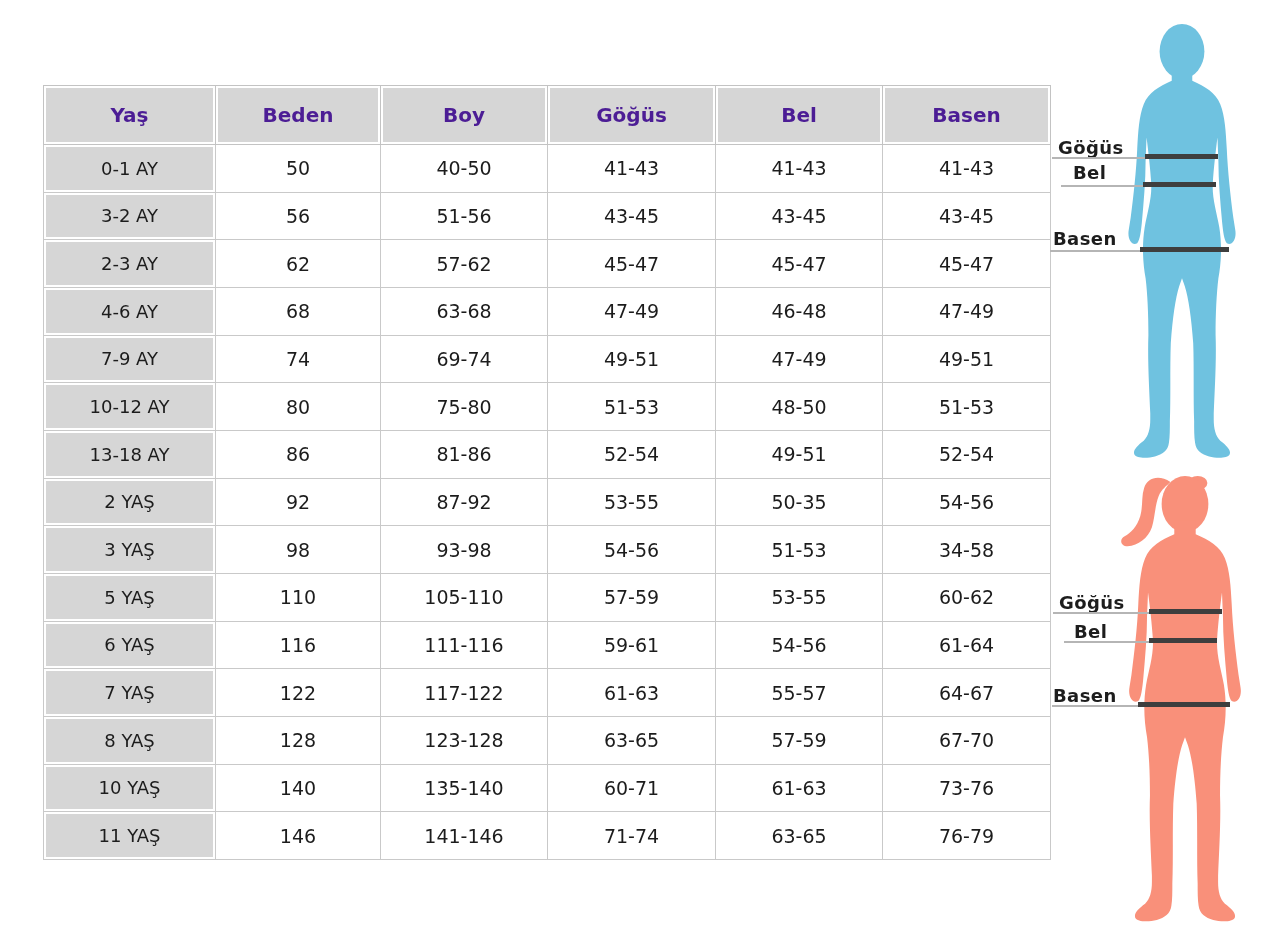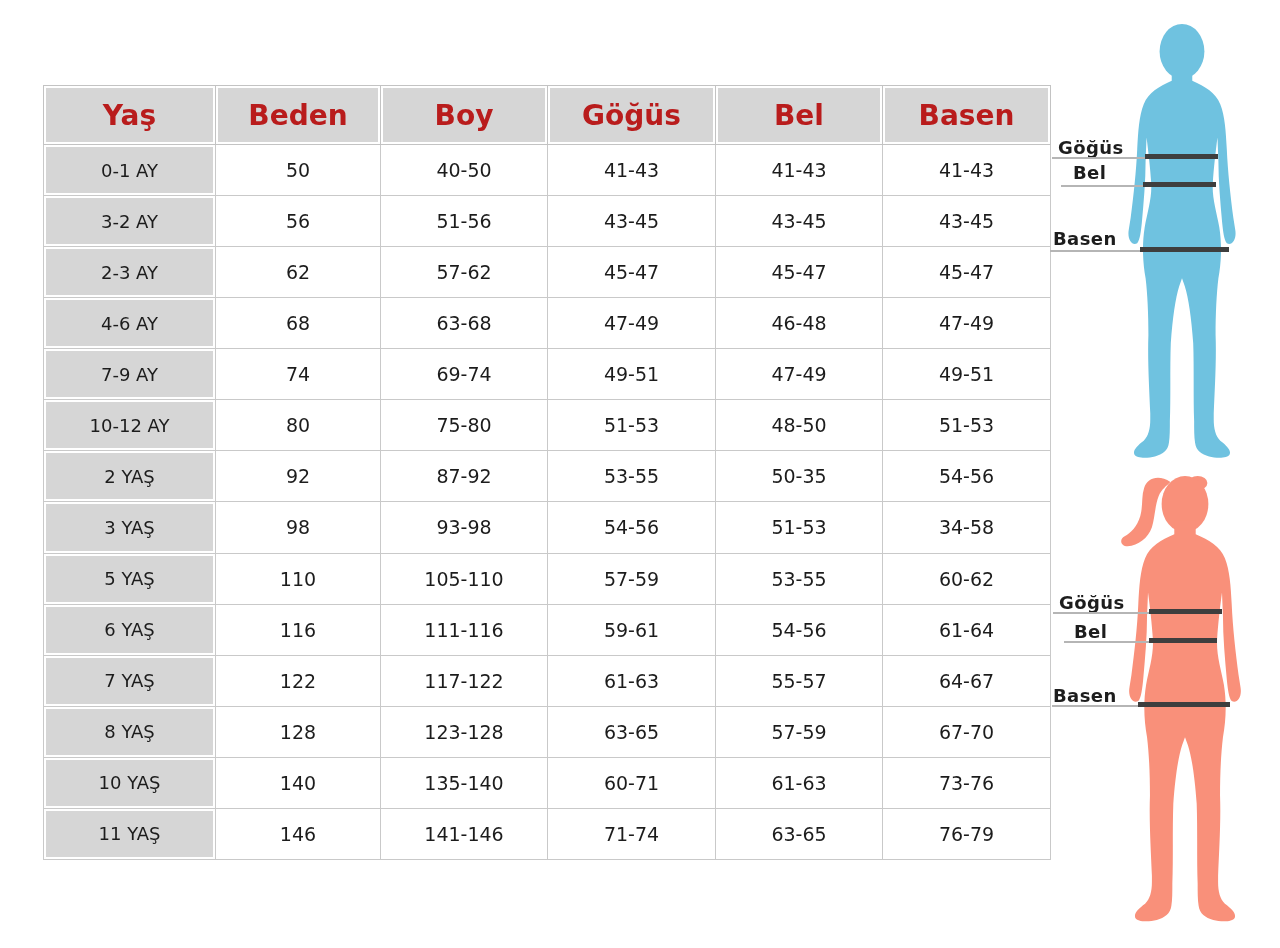--- a/index.html
+++ b/index.html
@@ -6,23 +6,23 @@
   .canvas{
     position:relative;width:1280px;height:948px;background:#ffffff;
     font-family:"DejaVu Sans","Liberation Sans",sans-serif;overflow:hidden;
   }
   
   table.size-table{
     position:absolute;left:43px;top:85px;width:1007px;height:775px;
     border-collapse:collapse;table-layout:fixed;border:1px solid #ABABAB;
   }
   .size-table th{
-    background:#D6D6D6;font-size:28px;font-weight:bold;height:56px;
+    background:#D6D6D6;font-size:20px;font-weight:bold;height:56px;
     border:1px solid #C3C3C3;box-shadow:inset 0 0 0 2px #ffffff;
-    color:#b91c1c;text-align:center;
+    color:#4c1d95;text-align:center;
   }
   .size-table td{
     text-align:center;font-size:19px;color:#1C1C1C;
     border:1px solid #C9C9C9;background:#ffffff;
   }
   .size-table td.age-cell{
     background:#D6D6D6;box-shadow:inset 0 0 0 2px #ffffff;font-size:18px;margin-top:8px;
   }
   
   .fig-svg{position:absolute;overflow:visible;}
@@ -118,20 +118,28 @@
           <td class="val-cell">47-49</td>
           <td class="val-cell">49-51</td>
         </tr>
         <tr>
           <td class="age-cell">10-12 AY</td>
           <td class="val-cell">80</td>
           <td class="val-cell">75-80</td>
           <td class="val-cell">51-53</td>
           <td class="val-cell">48-50</td>
           <td class="val-cell">51-53</td>
+        </tr>
+        <tr>
+          <td class="age-cell">13-18 AY</td>
+          <td class="val-cell">86</td>
+          <td class="val-cell">81-86</td>
+          <td class="val-cell">52-54</td>
+          <td class="val-cell">49-51</td>
+          <td class="val-cell">52-54</td>
         </tr>
         <tr>
           <td class="age-cell">2 YAŞ</td>
           <td class="val-cell">92</td>
           <td class="val-cell">87-92</td>
           <td class="val-cell">53-55</td>
           <td class="val-cell">50-35</td>
           <td class="val-cell">54-56</td>
         </tr>
         <tr>

